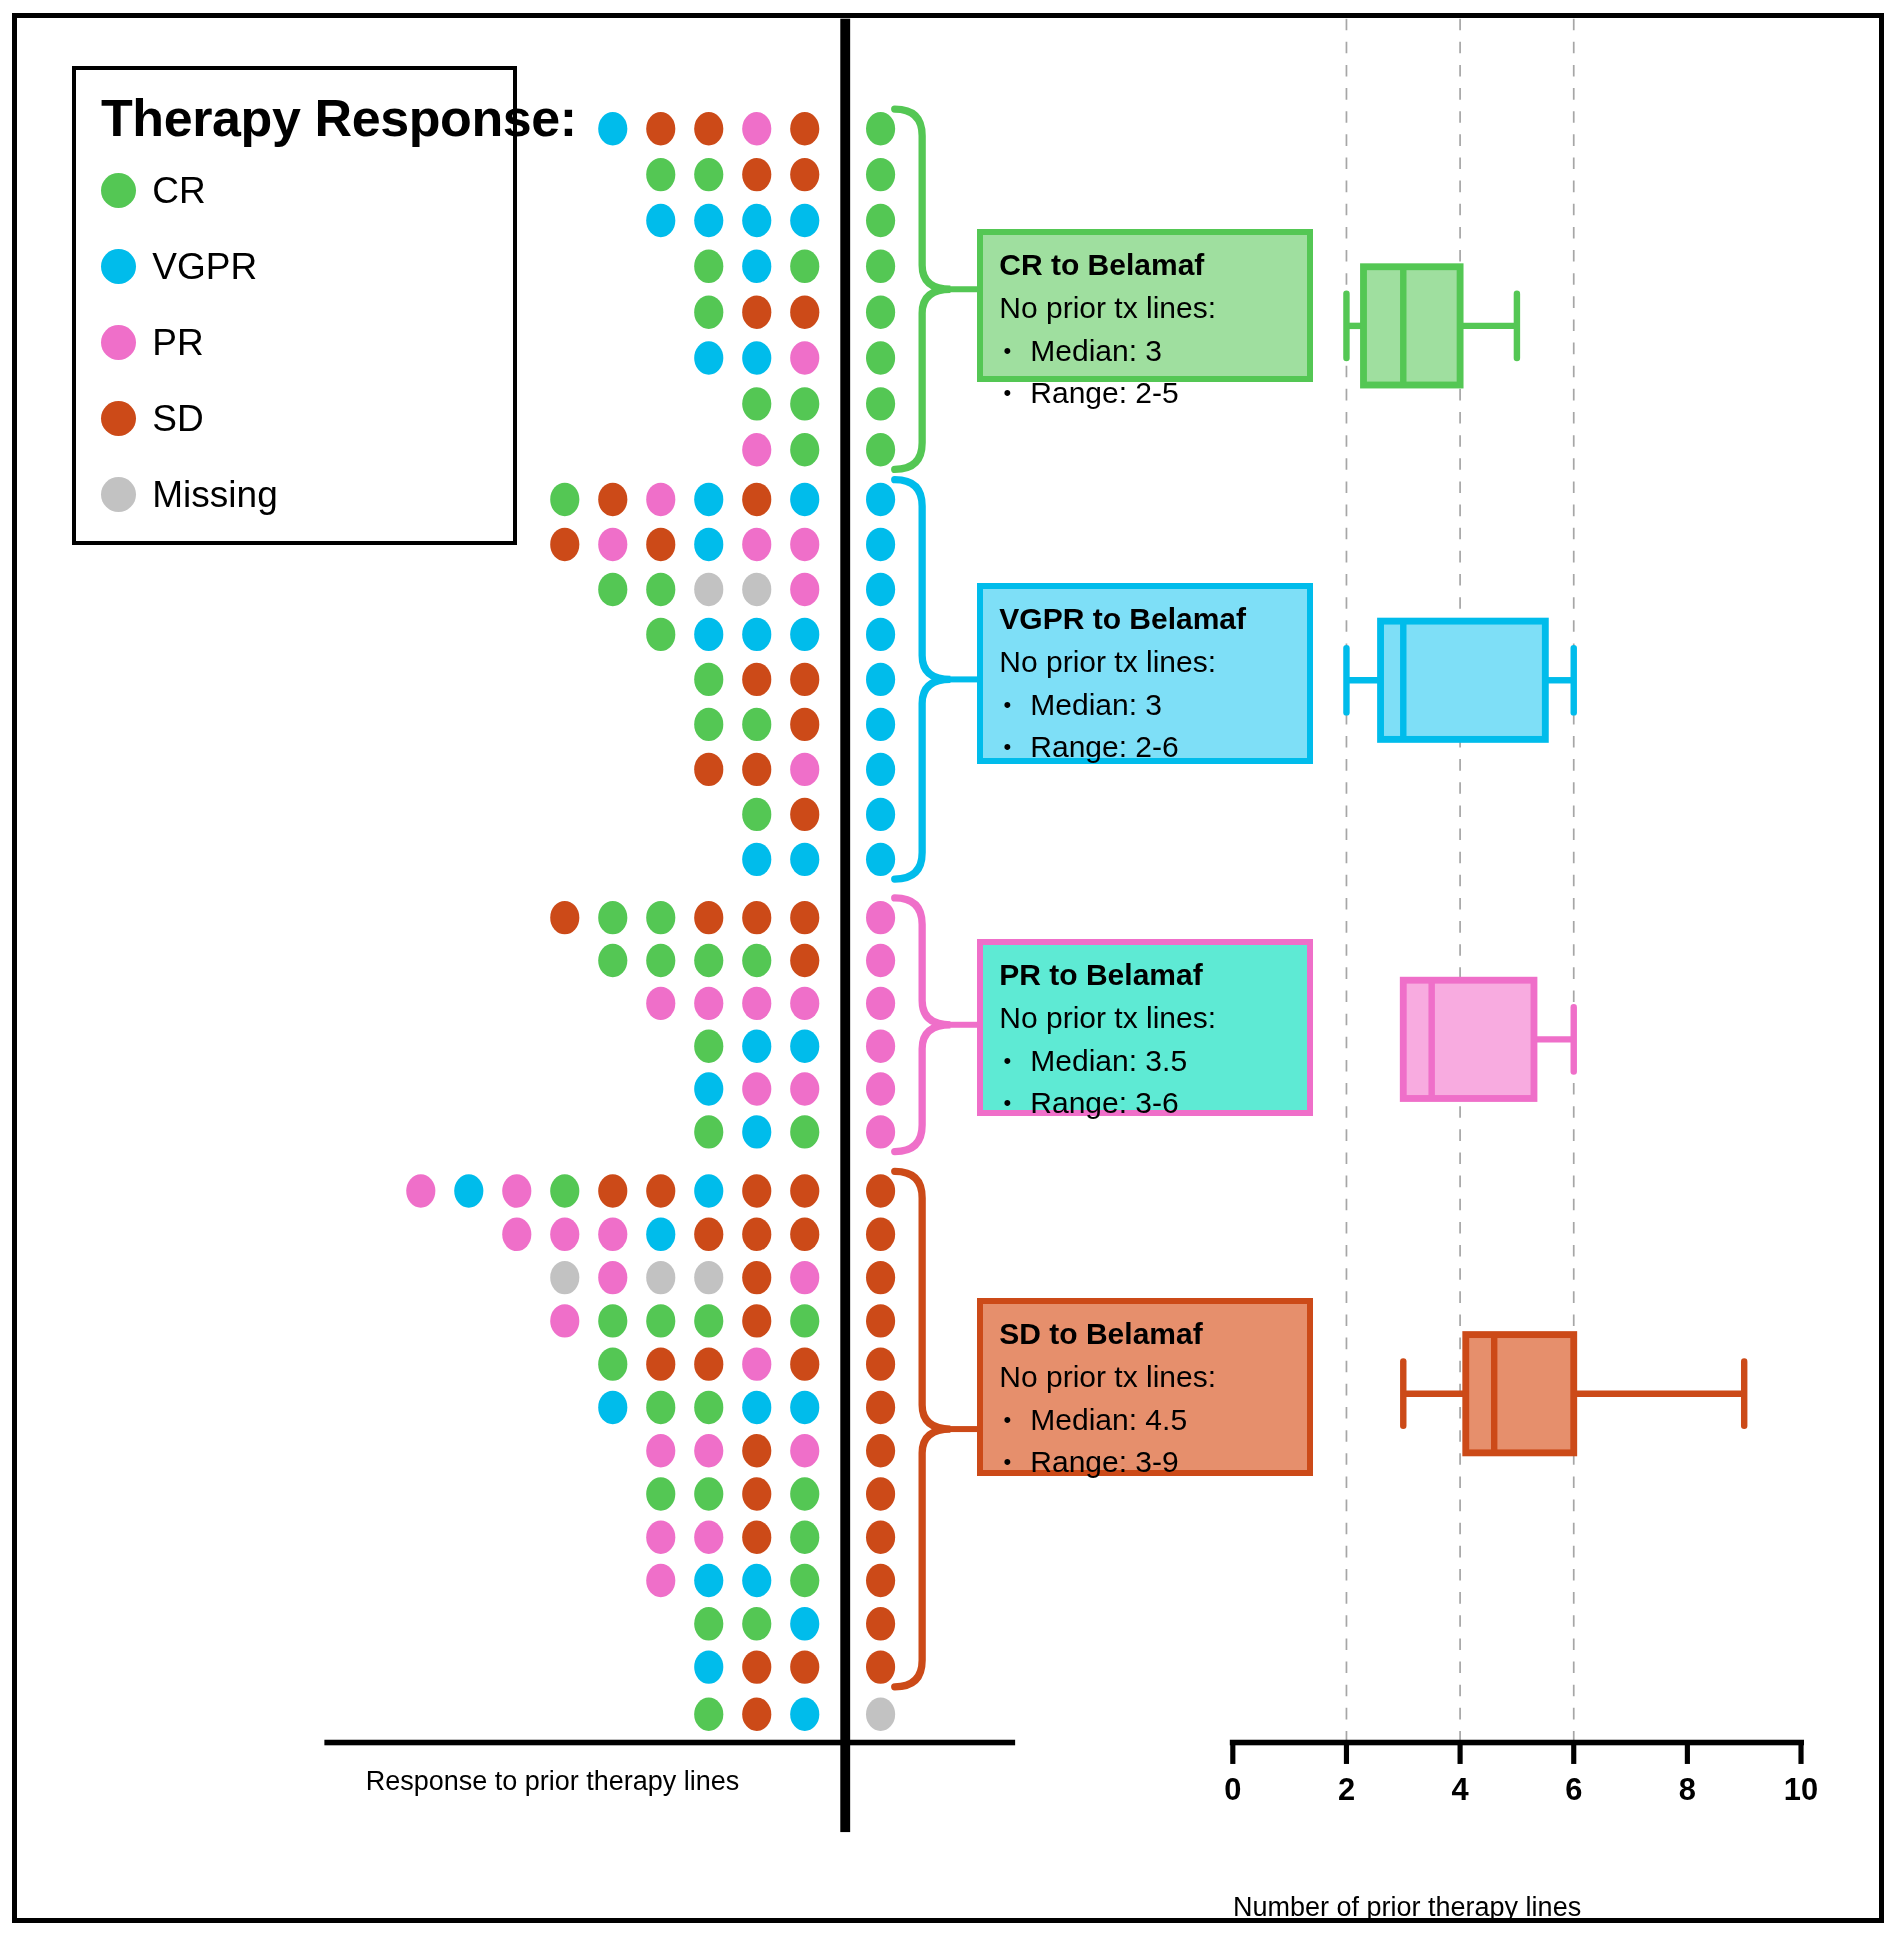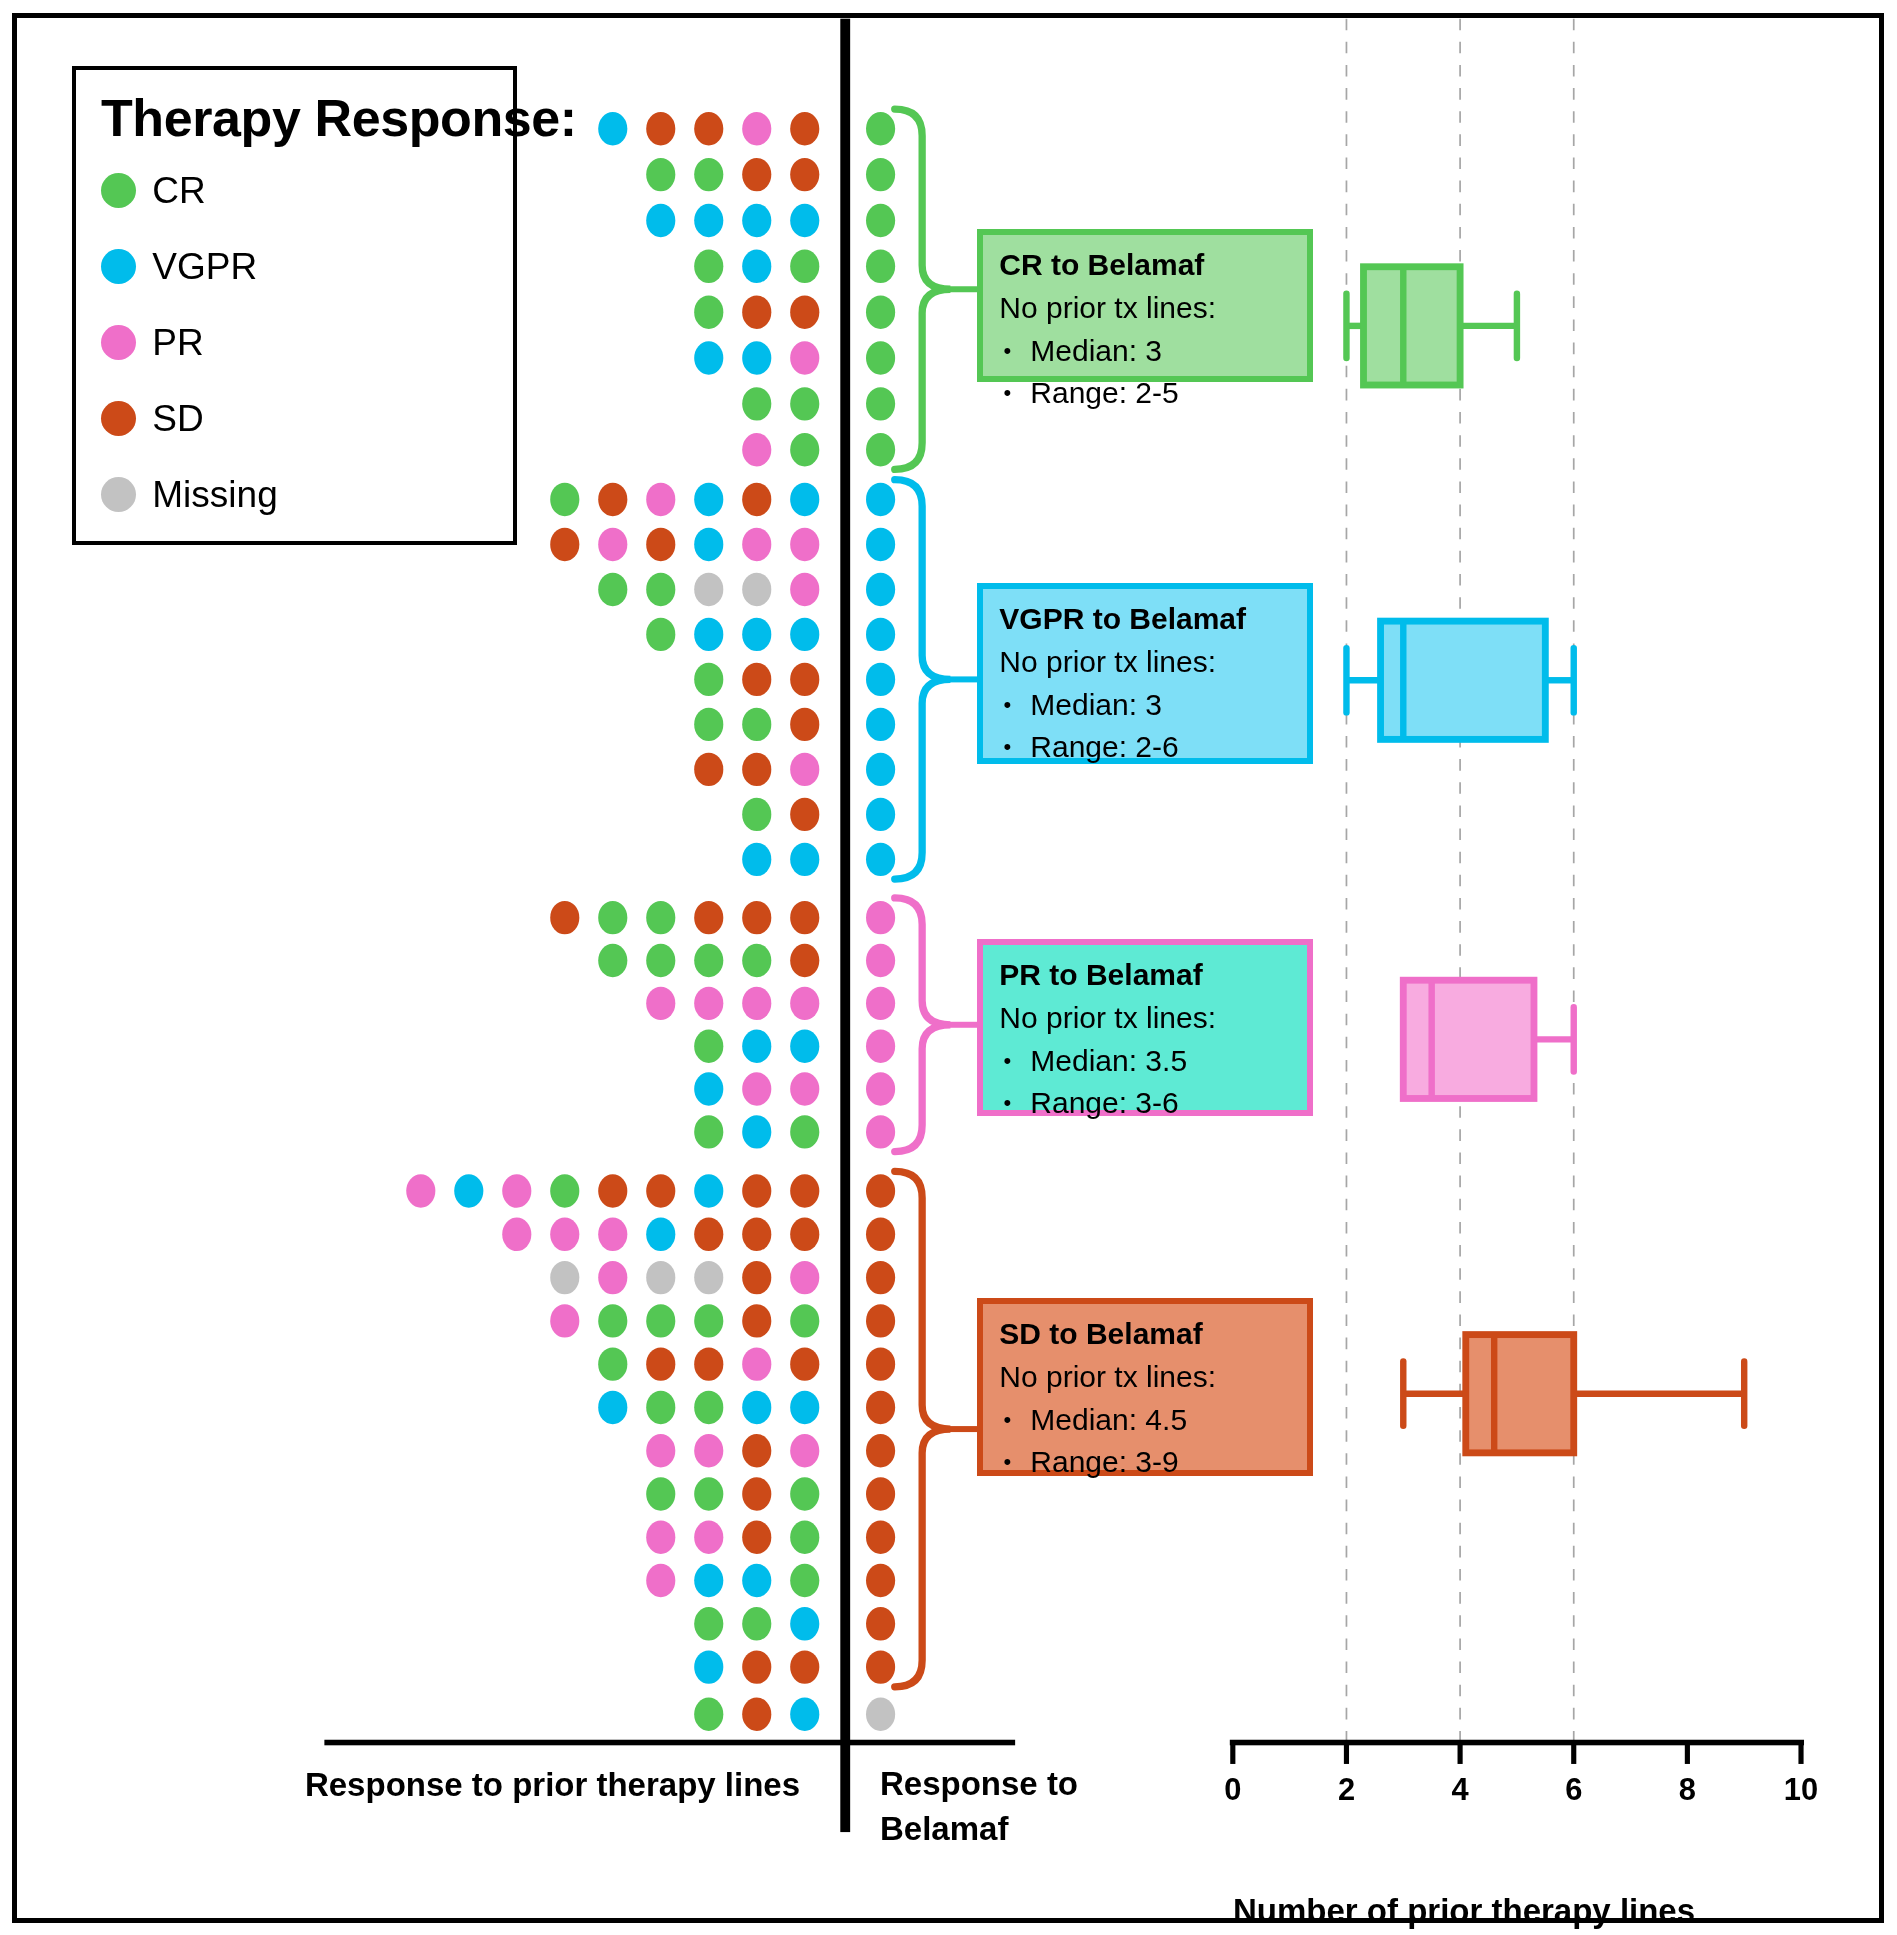--- a/index.html
+++ b/index.html
@@ -18,21 +18,21 @@
   .legend-label{font-size:37px;line-height:1;}
 
   
   .ann{position:absolute;box-sizing:border-box;border:6.4px solid;padding:9.4px 16.3px;}
   .ann-title{font-size:30px;font-weight:bold;line-height:1.42;white-space:nowrap;}
   .ann-sub{font-size:30px;line-height:1.42;white-space:nowrap;}
   .ann-li{display:flex;align-items:center;gap:19px;padding-left:4.3px;font-size:30px;line-height:1.42;white-space:nowrap;}
   .ann-bullet{font-size:22px;line-height:1;}
 
   
-  .axis-label{position:absolute;font-size:33px;font-weight:bold;white-space:nowrap;}
+  .axis-label{position:absolute;font-size:27px;font-weight:normal;white-space:nowrap;}
   #label-prior{left:291px;top:1766px;width:523px;text-align:center;}
   #label-belamaf{left:880px;top:1766px;line-height:1.1;}
   #label-belamaf div{margin-bottom:8.6px;}
   #axis-title{left:1233px;top:1892px;width:568px;text-align:left;}
 </style>
 </head>
 <body>
 
 <div id="canvas">
 
@@ -349,20 +349,16 @@
         <span class="ann-bullet">•</span>
         <span>Median: 4.5</span>
       </div>
     <div class="ann-li">
         <span class="ann-bullet">•</span>
         <span>Range: 3-9</span>
       </div>
   </div>
 
   <div class="axis-label" id="label-prior">Response to prior therapy lines</div>
-  <div class="axis-label" id="label-belamaf">
-    <div>Response to</div>
-    <div>Belamaf</div>
-  </div>
   <div class="axis-label" id="axis-title">Number of prior therapy lines</div>
 
 </div>
 
 
 </body></html>

